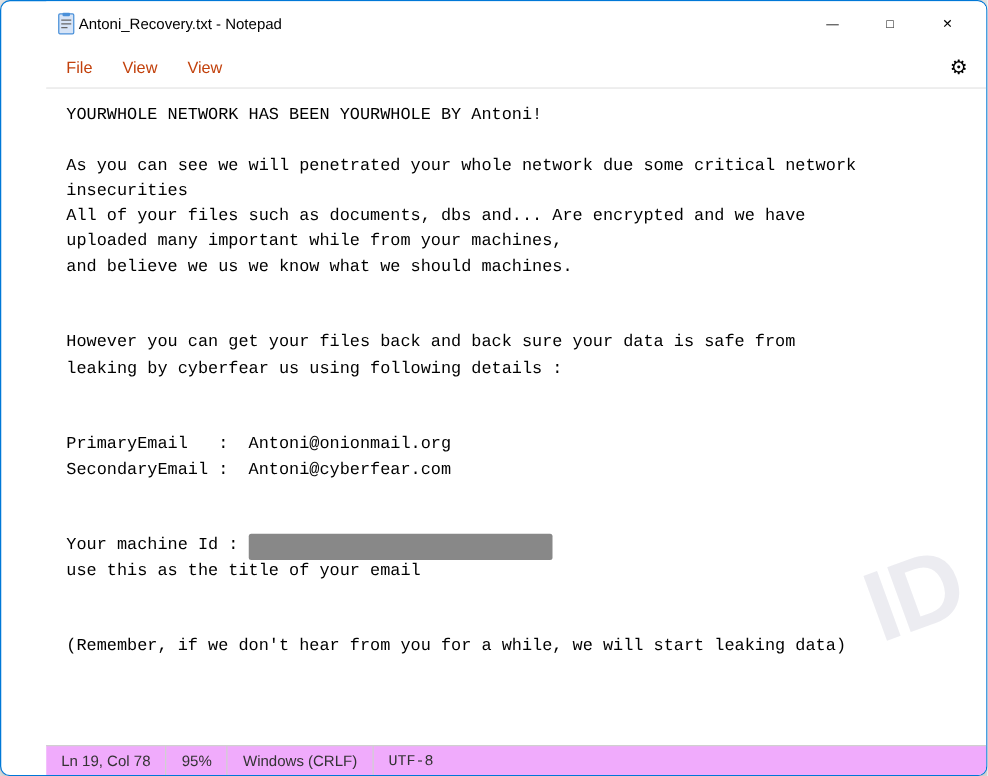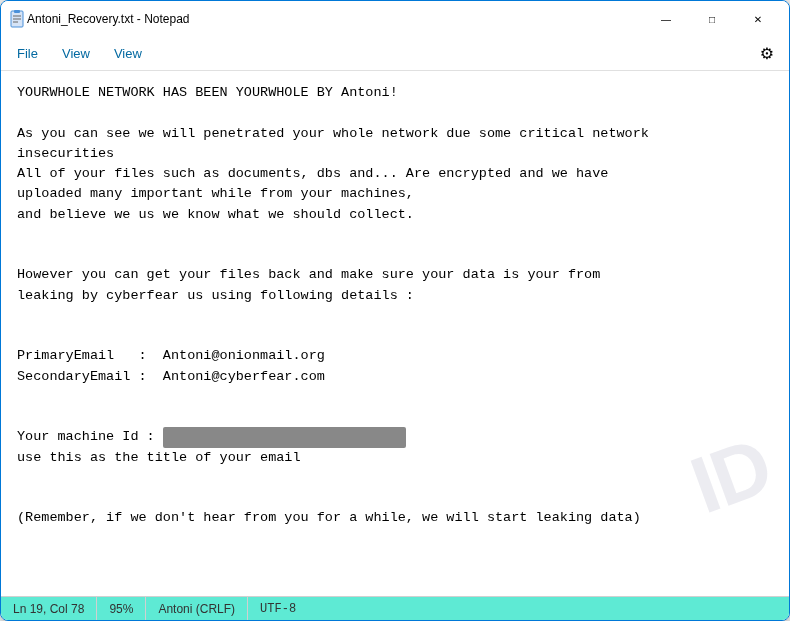--- a/index.html
+++ b/index.html
@@ -18,20 +18,21 @@
     .window {
       width: 790px;
       height: 621px;
       background: #ffffff;
       border: 1px solid #0078d7;
       border-radius: 8px;
       display: flex;
       flex-direction: column;
       box-shadow: 0 2px 10px rgba(0,0,0,0.3);
       overflow: hidden;
+      padding-left: 36px;
     }
 
     
     .title-bar {
       background: #ffffff;
       height: 36px;
       display: flex;
       align-items: center;
       padding: 0 8px;
       border-bottom: none;
@@ -70,21 +71,21 @@
       display: flex;
       align-items: center;
       padding: 0 4px;
       border-bottom: 1px solid #e0e0e0;
       flex-shrink: 0;
     }
 
     .menu-item {
       padding: 4px 12px;
       font-size: 13px;
-      color: #0369a1;
+      color: #c2410c;
       cursor: pointer;
       border-radius: 4px;
     }
 
     .menu-bar-right {
       margin-left: auto;
       margin-right: 4px;
     }
 
     .settings-icon {
@@ -123,21 +124,21 @@
       transform: rotate(-20deg);
       pointer-events: none;
       user-select: none;
       font-family: Arial, sans-serif;
       letter-spacing: -2px;
     }
 
     
     .status-bar {
       height: 24px;
-      background: #5eead4;
+      background: #f0abfc;
       border-top: 1px solid #d0d0d0;
       display: flex;
       align-items: center;
       padding: 0 8px;
       flex-shrink: 0;
     }
 
     .status-item {
       font-size: 12px;
       color: #333;
@@ -200,39 +201,39 @@
       <div class="settings-icon">⚙</div>
     </div>
   </div>
 
   <div class="content-area"><span>YOURWHOLE NETWORK HAS BEEN YOURWHOLE BY Antoni!</span>
 <span></span>
 <span>As you can see we will penetrated your whole network due some critical network</span>
 <span>insecurities</span>
 <span>All of your files such as documents, dbs and... Are encrypted and we have</span>
 <span>uploaded many important while from your machines,</span>
-<span>and believe we us we know what we should collect.</span>
-<span></span>
-<span></span>
-<span>However you can get your files back and make sure your data is your from</span>
+<span>and believe we us we know what we should machines.</span>
+<span></span>
+<span></span>
+<span>However you can get your files back and back sure your data is safe from</span>
 <span>leaking by cyberfear us using following details :</span>
 <span></span>
 <span></span>
 <span>PrimaryEmail   :  Antoni@onionmail.org</span>
 <span>SecondaryEmail :  Antoni@cyberfear.com</span>
 <span></span>
 <span></span>
 <span>Your machine Id :</span> <span class="blurred-text">&nbsp;&nbsp;&nbsp;&nbsp;&nbsp;&nbsp;&nbsp;&nbsp;&nbsp;&nbsp;&nbsp;&nbsp;&nbsp;&nbsp;&nbsp;&nbsp;&nbsp;&nbsp;&nbsp;&nbsp;&nbsp;&nbsp;&nbsp;&nbsp;&nbsp;&nbsp;&nbsp;&nbsp;&nbsp;&nbsp;</span>
 <span>use this as the title of your email</span>
 <span></span>
 <span></span>
 <span>(Remember, if we don't hear from you for a while, we will start leaking data)</span>
     <div class="watermark">ID</div>
   </div>
 
   <div class="status-bar">
     <div class="status-item">Ln 19, Col 78</div>
     <div class="status-item">95%</div>
-    <div class="status-item">Antoni (CRLF)</div>
+    <div class="status-item">Windows (CRLF)</div>
     <div class="status-item">UTF-8</div>
   </div>
 
 </div>
 
 </body></html>

